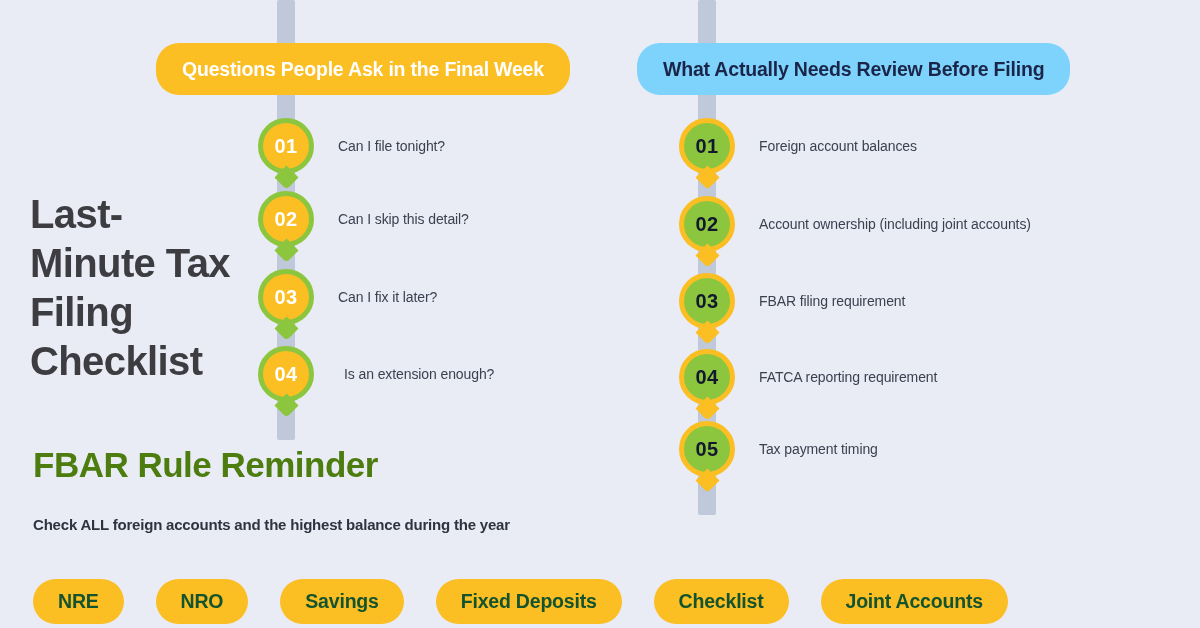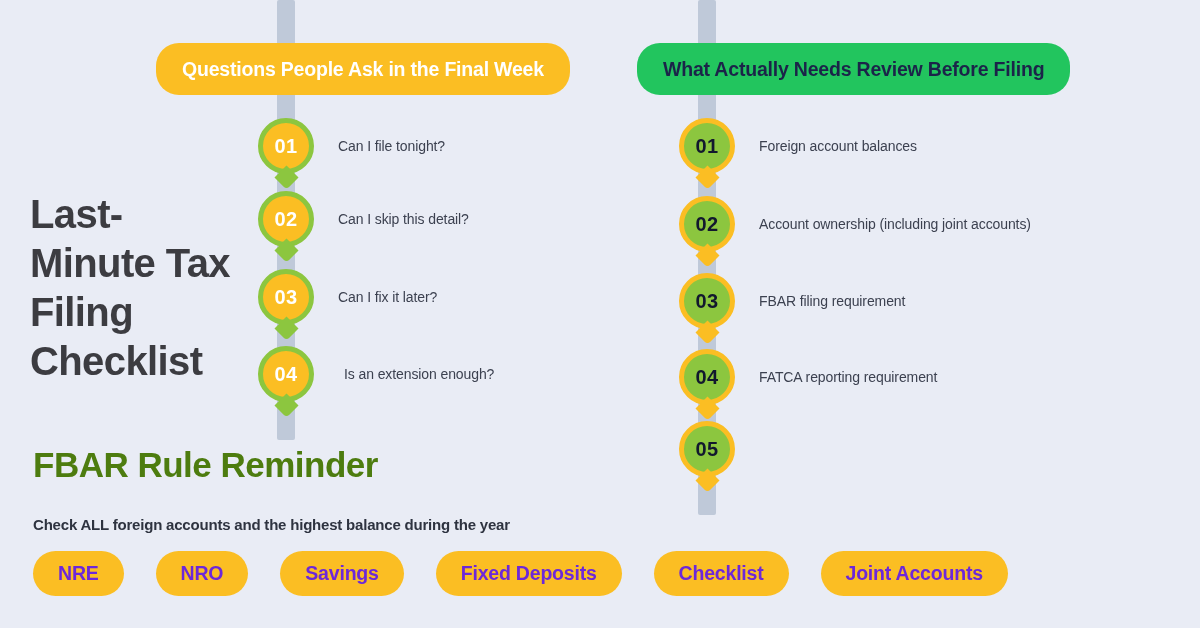--- a/index.html
+++ b/index.html
@@ -29,21 +29,21 @@
     display:flex;
     align-items:center;
     justify-content:center;
     padding:0 26px;
     font-weight:bold;
     font-size:19.5px;
     letter-spacing:-0.2px;
     white-space:nowrap;
   }
   #head-left  { left:156px; top:43px; background:#fbbe23; color:#ffffff; }
-  #head-right { left:637px; top:43px; background:#22c55e; color:#1b2449; }
+  #head-right { left:637px; top:43px; background:#7dd3fc; color:#1b2449; }
 
   
   .item { position:absolute; display:flex; align-items:center; }
 
   .pin {
     position:relative;
     width:56px; height:56px;
     flex:0 0 56px;
     border-radius:50%;
     display:flex;
@@ -127,29 +127,30 @@
     position:absolute;
     left:33px; top:551px;
     display:flex;
     align-items:center;
     gap:32px;
   }
   .tag {
     height:45px;
     border-radius:23px;
     background:#fbbe23;
-    color:#6d28d9;
+    color:#14532d;
     font-weight:bold;
     font-size:19.5px;
     letter-spacing:-0.2px;
     display:flex;
     align-items:center;
     justify-content:center;
     padding:0 25px;
     white-space:nowrap;
+    margin-top:28px;
   }
 </style>
 </head>
 <body>
 
 <div class="rail" id="rail-left"></div>
 <div class="rail" id="rail-right"></div>
 
 <div class="col-head" id="head-left">Questions People Ask in the Final Week</div>
 
@@ -208,20 +209,21 @@
   <div class="pin green">
     <span>04</span>
   </div>
   <div class="item-label">FATCA reporting requirement</div>
 </div>
 
 <div class="item" style="left:679px; top:421px;">
   <div class="pin green">
     <span>05</span>
   </div>
+  <div class="item-label">Tax payment timing</div>
 </div>
 
 <div id="page-title">Last-Minute Tax Filing Checklist</div>
 
 <div id="reminder-title">FBAR Rule Reminder</div>
 <div id="reminder-sub">Check ALL foreign accounts and the highest balance during the year</div>
 
 <div id="tag-row">
   <div class="tag">NRE</div>
   <div class="tag">NRO</div>

